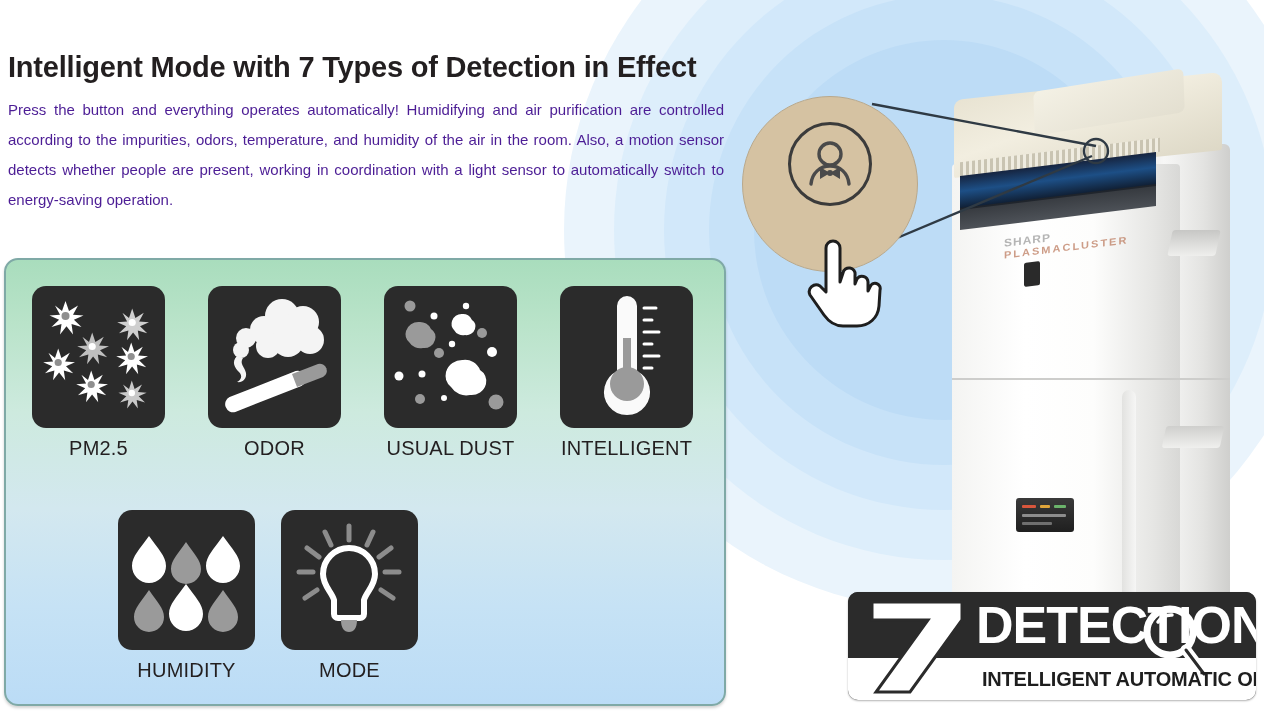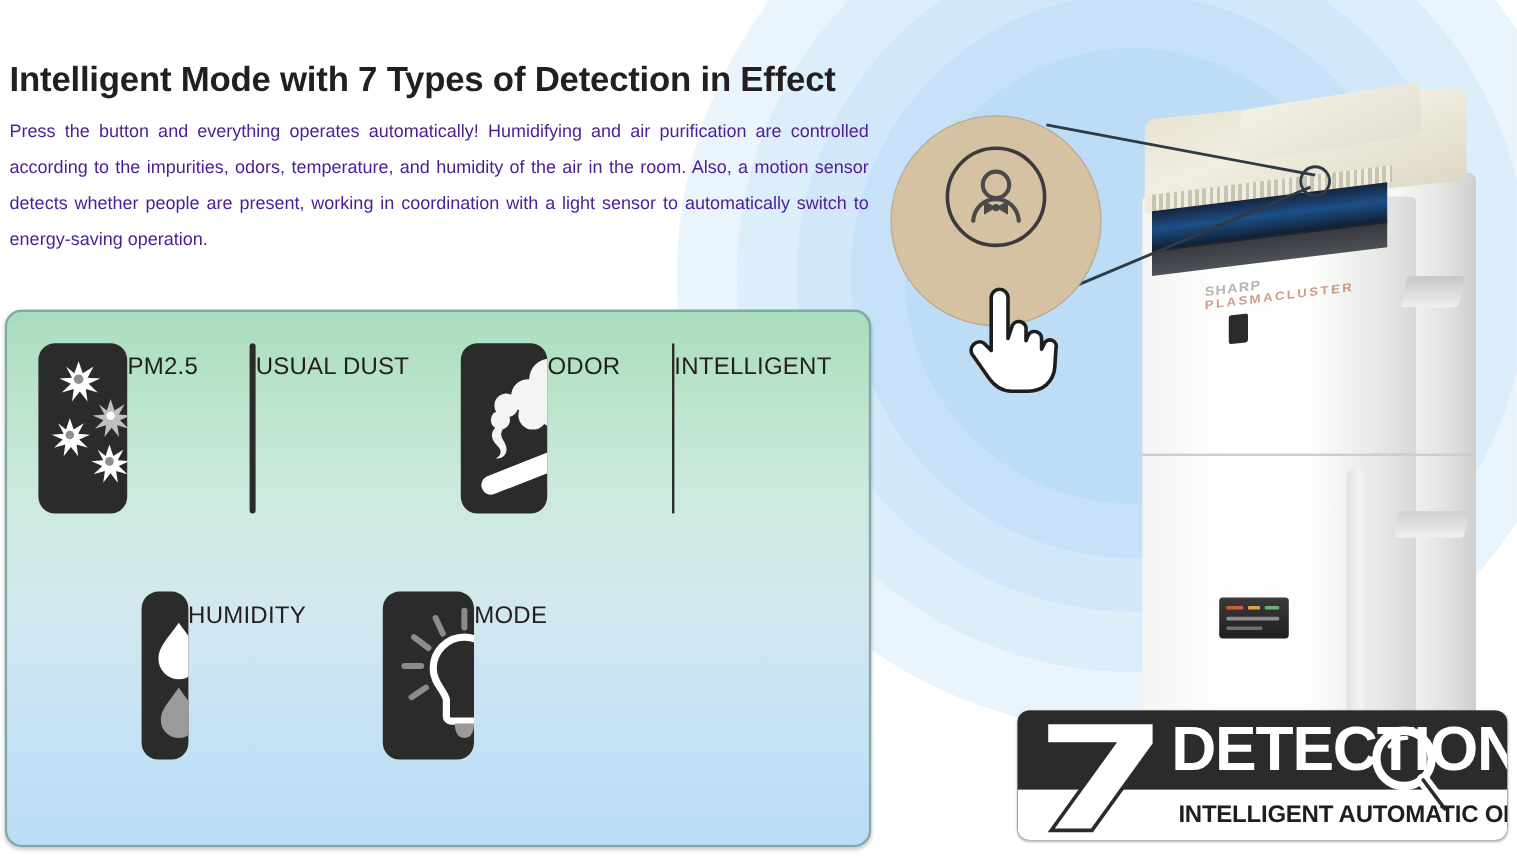--- a/index.html
+++ b/index.html
@@ -30,22 +30,22 @@
   .panel{
     position:absolute;left:4px;top:258px;width:722px;height:448px;
     border-radius:14px;
     background:linear-gradient(180deg,#a9ddbd 0%,#b9e3c9 14%,#cdeade 34%,#d3e8ef 56%,#c6e2f5 78%,#bbdcf6 100%);
     border:2px solid #7fa9a6;
     box-shadow:0 2px 3px rgba(0,0,0,.18);
     box-sizing:border-box;
   }
   .row{position:absolute;display:flex;}
   .row1{left:26px;top:26px;gap:43px;}
-  .row2{left:112px;top:233px;gap:64px;}
-  .cell{width:133px;display:flex;}
+  .row2{left:112px;top:250px;gap:26px;}
+  .cell{width:133px;display:flex;flex-direction:column;align-items:center;}
   .tile{
     width:133px;height:142px;border-radius:14px;background:#2b2b2b;
     position:relative;overflow:hidden;
   }
   .cap{
     margin-top:9px;font-size:20px;letter-spacing:.2px;color:#231f20;white-space:nowrap;
   }
   .row2 .tile{width:137px;height:140px;}
   .row2 .cell{width:137px;}
 
@@ -209,47 +209,20 @@
             <path d="M56 94 l3.2-9.5 3.2 9.5 8.4-5.2 -4.7 8.7 9.9 .8 -9 4 7.2 6.9 -9.4-2.8 1.4 9.8 -6.1-7.8 -6.1 7.8 1.4-9.8 -9.4 2.8 7.2-6.9 -9-4 9.9-.8 -4.7-8.7z"></path>
             <circle cx="59.2" cy="98.5" r="3.6" fill="#8f8f8f"></circle>
           </g>
           <g fill="#c9c9c9">
             <path d="M97 103 l2.8-8.4 2.8 8.4 7.4-4.6 -4.1 7.7 8.7 .7 -7.9 3.5 6.3 6.1 -8.3-2.5 1.2 8.6 -5.4-6.9 -5.4 6.9 1.2-8.6 -8.3 2.5 6.3-6.1 -7.9-3.5 8.7-.7 -4.1-7.7z"></path>
             <circle cx="99.8" cy="107" r="3.2" fill="#ffffff"></circle>
           </g>
         </svg>
       </div>
       <div class="cap">PM2.5</div>
-    </div>
-
-    <div class="cell">
-      <div class="tile">
-        <svg width="133" height="142" viewBox="0 0 133 142">
-          <g fill="#9a9a9a">
-            <path d="M22 45 a13 13 0 0 1 13-9 a12 12 0 0 1 12 7 a10 10 0 0 1 4 11 a11 11 0 0 1-12 8 a13 13 0 0 1-14-6 a11 11 0 0 1-3-11z"></path>
-            <circle cx="26" cy="20" r="5.5"></circle>
-              <circle cx="55" cy="67" r="5"></circle>
-            <circle cx="98" cy="47" r="5"></circle>
-              <circle cx="36" cy="113" r="5"></circle>
-            <circle cx="112" cy="116" r="7.5"></circle>
-          </g>
-          <g fill="#ffffff">
-            <path d="M68 35 a10 10 0 0 1 10-7 a9.5 9.5 0 0 1 10 6 a8 8 0 0 1 3 9 a9 9 0 0 1-10 6 a10 10 0 0 1-11-5 a9 9 0 0 1-2-9z"></path>
-            <path d="M62 86 a17 17 0 0 1 17-12 a16 16 0 0 1 17 10 a13 13 0 0 1 6 14 a15 15 0 0 1-16 11 a18 18 0 0 1-19-8 a15 15 0 0 1-5-15z"></path>
-            <circle cx="50" cy="30" r="3.5"></circle>
-              <circle cx="82" cy="20" r="3.2"></circle>
-            <circle cx="68" cy="58" r="3.2"></circle>
-              <circle cx="108" cy="66" r="5"></circle>
-            <circle cx="15" cy="90" r="4.5"></circle>
-              <circle cx="38" cy="88" r="3.5"></circle>
-            <circle cx="60" cy="112" r="3"></circle>
-          </g>
-        </svg>
-      </div>
-      <div class="cap">USUAL DUST</div>
     </div>
 
     <div class="cell">
       <div class="tile">
         <svg width="133" height="142" viewBox="0 0 133 142">
           <g fill="#f4f4f4">
             <circle cx="56" cy="44" r="14"></circle>
               <circle cx="74" cy="30" r="17"></circle>
             <circle cx="95" cy="36" r="16"></circle>
               <circle cx="102" cy="54" r="14"></circle>
@@ -259,20 +232,47 @@
               <circle cx="33" cy="64" r="8"></circle>
             <path d="M29 70 c-6 6 -2 12 2 16 c4 4 2 8 -2 10 c5 1 10-3 9-9 c-1-6 -7-9 -3-15z"></path>
           </g>
           <g>
             <path d="M22 112 l66-26 a7 7 0 0 1 5 13 l-66 26 a7 7 0 0 1-5-13z" fill="#ffffff" stroke="#ffffff" stroke-width="2"></path>
             <path d="M84 88 l26-10 a7 7 0 0 1 5 13 l-26 10z" fill="#9a9a9a"></path>
           </g>
         </svg>
       </div>
       <div class="cap">ODOR</div>
+    </div>
+
+    <div class="cell">
+      <div class="tile">
+        <svg width="133" height="142" viewBox="0 0 133 142">
+          <g fill="#9a9a9a">
+            <path d="M22 45 a13 13 0 0 1 13-9 a12 12 0 0 1 12 7 a10 10 0 0 1 4 11 a11 11 0 0 1-12 8 a13 13 0 0 1-14-6 a11 11 0 0 1-3-11z"></path>
+            <circle cx="26" cy="20" r="5.5"></circle>
+              <circle cx="55" cy="67" r="5"></circle>
+            <circle cx="98" cy="47" r="5"></circle>
+              <circle cx="36" cy="113" r="5"></circle>
+            <circle cx="112" cy="116" r="7.5"></circle>
+          </g>
+          <g fill="#ffffff">
+            <path d="M68 35 a10 10 0 0 1 10-7 a9.5 9.5 0 0 1 10 6 a8 8 0 0 1 3 9 a9 9 0 0 1-10 6 a10 10 0 0 1-11-5 a9 9 0 0 1-2-9z"></path>
+            <path d="M62 86 a17 17 0 0 1 17-12 a16 16 0 0 1 17 10 a13 13 0 0 1 6 14 a15 15 0 0 1-16 11 a18 18 0 0 1-19-8 a15 15 0 0 1-5-15z"></path>
+            <circle cx="50" cy="30" r="3.5"></circle>
+              <circle cx="82" cy="20" r="3.2"></circle>
+            <circle cx="68" cy="58" r="3.2"></circle>
+              <circle cx="108" cy="66" r="5"></circle>
+            <circle cx="15" cy="90" r="4.5"></circle>
+              <circle cx="38" cy="88" r="3.5"></circle>
+            <circle cx="60" cy="112" r="3"></circle>
+          </g>
+        </svg>
+      </div>
+      <div class="cap">USUAL DUST</div>
     </div>
 
     <div class="cell">
       <div class="tile">
         <svg width="133" height="142" viewBox="0 0 133 142">
           <path d="M58 20 a9 9 0 0 1 18 0 l0 66 a22 22 0 1 1-18 0z" fill="#fafafa" stroke="#fafafa" stroke-width="2"></path>
           <path d="M62 24 a5 5 0 0 1 10 0 l0 66 a5 5 0 0 1-10 0z" fill="#fafafa"></path>
           <rect x="63" y="52" width="8" height="42" fill="#9a9a9a"></rect>
           <circle cx="67" cy="98" r="17" fill="#9a9a9a"></circle>
           <g stroke="#ffffff" stroke-width="3" stroke-linecap="round">

